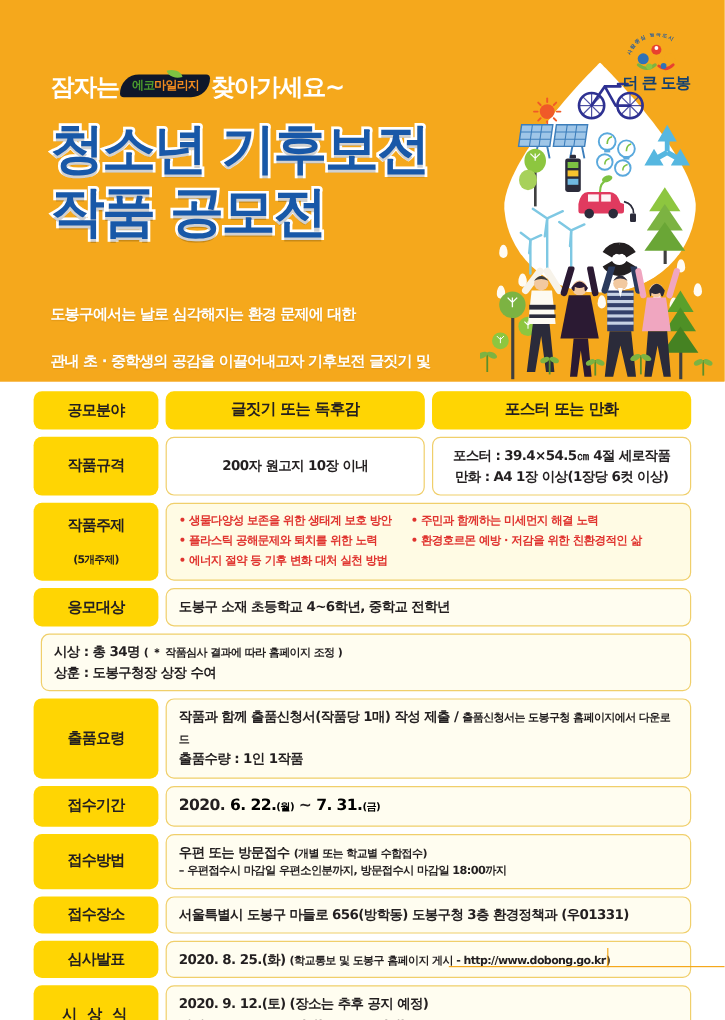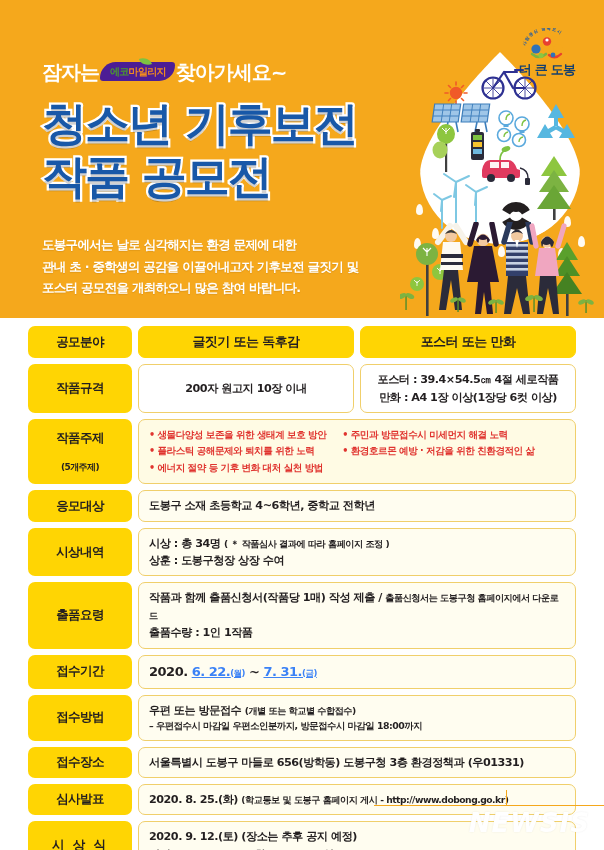--- a/index.html
+++ b/index.html
@@ -31,21 +31,21 @@
     margin-top:12px;
   }
   .tagline-word{
     font-size:20px;font-weight:bold;color:#ffffff;
     letter-spacing:-1px;line-height:1;
     white-space:nowrap;
   }
   .eco-badge{
     position:relative;
     display:inline-flex;align-items:center;
-    background:#4c1d95;
+    background:#0f172a;
     border-radius:20px 4px 20px 4px;
     padding:2px 9px 2px 10px;
     height:19px;box-sizing:border-box;
   }
   .eco-badge .leaf{
     position:absolute;right:24px;top:-5px;
     width:11px;height:9px;
     background:#7dc242;
     border-radius:0 100% 0 100%;
     transform:rotate(-18deg);
@@ -75,21 +75,21 @@
       0 3px 0 rgba(0,0,0,0.18);
   }
 
   
   .hero-desc{
     position:absolute;left:42px;top:234px;z-index:6;
     font-size:12.5px;font-weight:bold;color:#ffffff;
     line-height:1.72;letter-spacing:-0.7px;
     text-shadow:0 1px 1px rgba(120,70,0,.18);
   }
-  .hero-desc div{white-space:nowrap;}
+  .hero-desc div{white-space:nowrap;margin-top:17px;}
 
   
   .drop-wrap{
     position:absolute;right:10px;top:52px;
     width:182px;height:200px;z-index:3;
   }
   .drop{
     position:absolute;left:8px;top:0;
     width:160px;height:192px;
     background:#ffffff;
@@ -177,21 +177,21 @@
     font-size:11.2px;font-weight:bold;color:#231f20;
     letter-spacing:-0.5px;line-height:1.55;
   }
   .cell .txt.center{text-align:center;}
   .cell .txt.small{font-size:9.4px;font-weight:bold;letter-spacing:-0.5px;}
   .bullet{
     font-size:9.6px;font-weight:bold;color:#e0342f;
     letter-spacing:-0.5px;line-height:1.72;white-space:nowrap;
   }
   .bullet::before{content:"• ";color:#e0342f;}
-  .date-accent{color:#3b82f6;font-size:13px;text-decoration:underline;}
+  .date-accent{color:#000000;font-size:13px;}
   .date-sup{font-size:8.5px;}
   .inline-small{font-size:9.2px;font-weight:bold;}
   .inline-tiny{font-size:8.4px;font-weight:normal;letter-spacing:-0.3px;}
 
   
   .watermark{
     position:absolute;right:14px;bottom:12px;z-index:30;
     font-size:26px;font-weight:bold;font-style:italic;
     color:#ffffff;letter-spacing:1px;
     text-shadow:0 0 2px rgba(0,0,0,.08);
@@ -524,43 +524,40 @@
       </div>
       <div class="row-cells" style="gap:0;">
         <div class="cell cream" style="border-radius:7px;padding:7px 10px;">
           <div style="display:flex;gap:16px;">
             <div>
               <div class="bullet">생물다양성 보존을 위한 생태계 보호 방안</div>
               <div class="bullet">플라스틱 공해문제와 퇴치를 위한 노력</div>
               <div class="bullet">에너지 절약 등 기후 변화 대처 실천 방법</div>
             </div>
             <div>
-              <div class="bullet">주민과 방문접수시 미세먼지 해결 노력</div>
+              <div class="bullet">주민과 함께하는 미세먼지 해결 노력</div>
               <div class="bullet">환경호르몬 예방 · 저감을 위한 친환경적인 삶</div>
             </div>
           </div>
         </div>
       </div>
     </div>
 
     <div class="row">
       <div class="row-label">
         <div class="lbl-main">응모대상</div>
       </div>
       <div class="row-cells">
         <div class="cell">
           <div class="txt">도봉구 소재 초등학교 4~6학년, 중학교 전학년</div>
         </div>
       </div>
     </div>
 
     <div class="row">
-      <div class="row-label">
-        <div class="lbl-main">시상내역</div>
-      </div>
       <div class="row-cells">
         <div class="cell">
           <div class="txt">
             <span>시상 : 총 34명</span>
             <span class="inline-small">( ＊ 작품심사 결과에 따라 홈페이지 조정 )</span>
           </div>
           <div class="txt">상훈 : 도봉구청장 상장 수여</div>
         </div>
       </div>
     </div>
@@ -644,15 +641,14 @@
             <span>전시 : 2020. 9. 22.(화) ~ 9. 27.(일) </span><span class="inline-tiny">[도봉구청 1층 로비 갤러리]</span>
           </div>
         </div>
       </div>
     </div>
 
   </div>
 
   <div class="wm-line"></div>
   <div class="wm-vline"></div>
-  <div class="watermark">NEWSIS</div>
 
 </div>
 
 </body></html>

